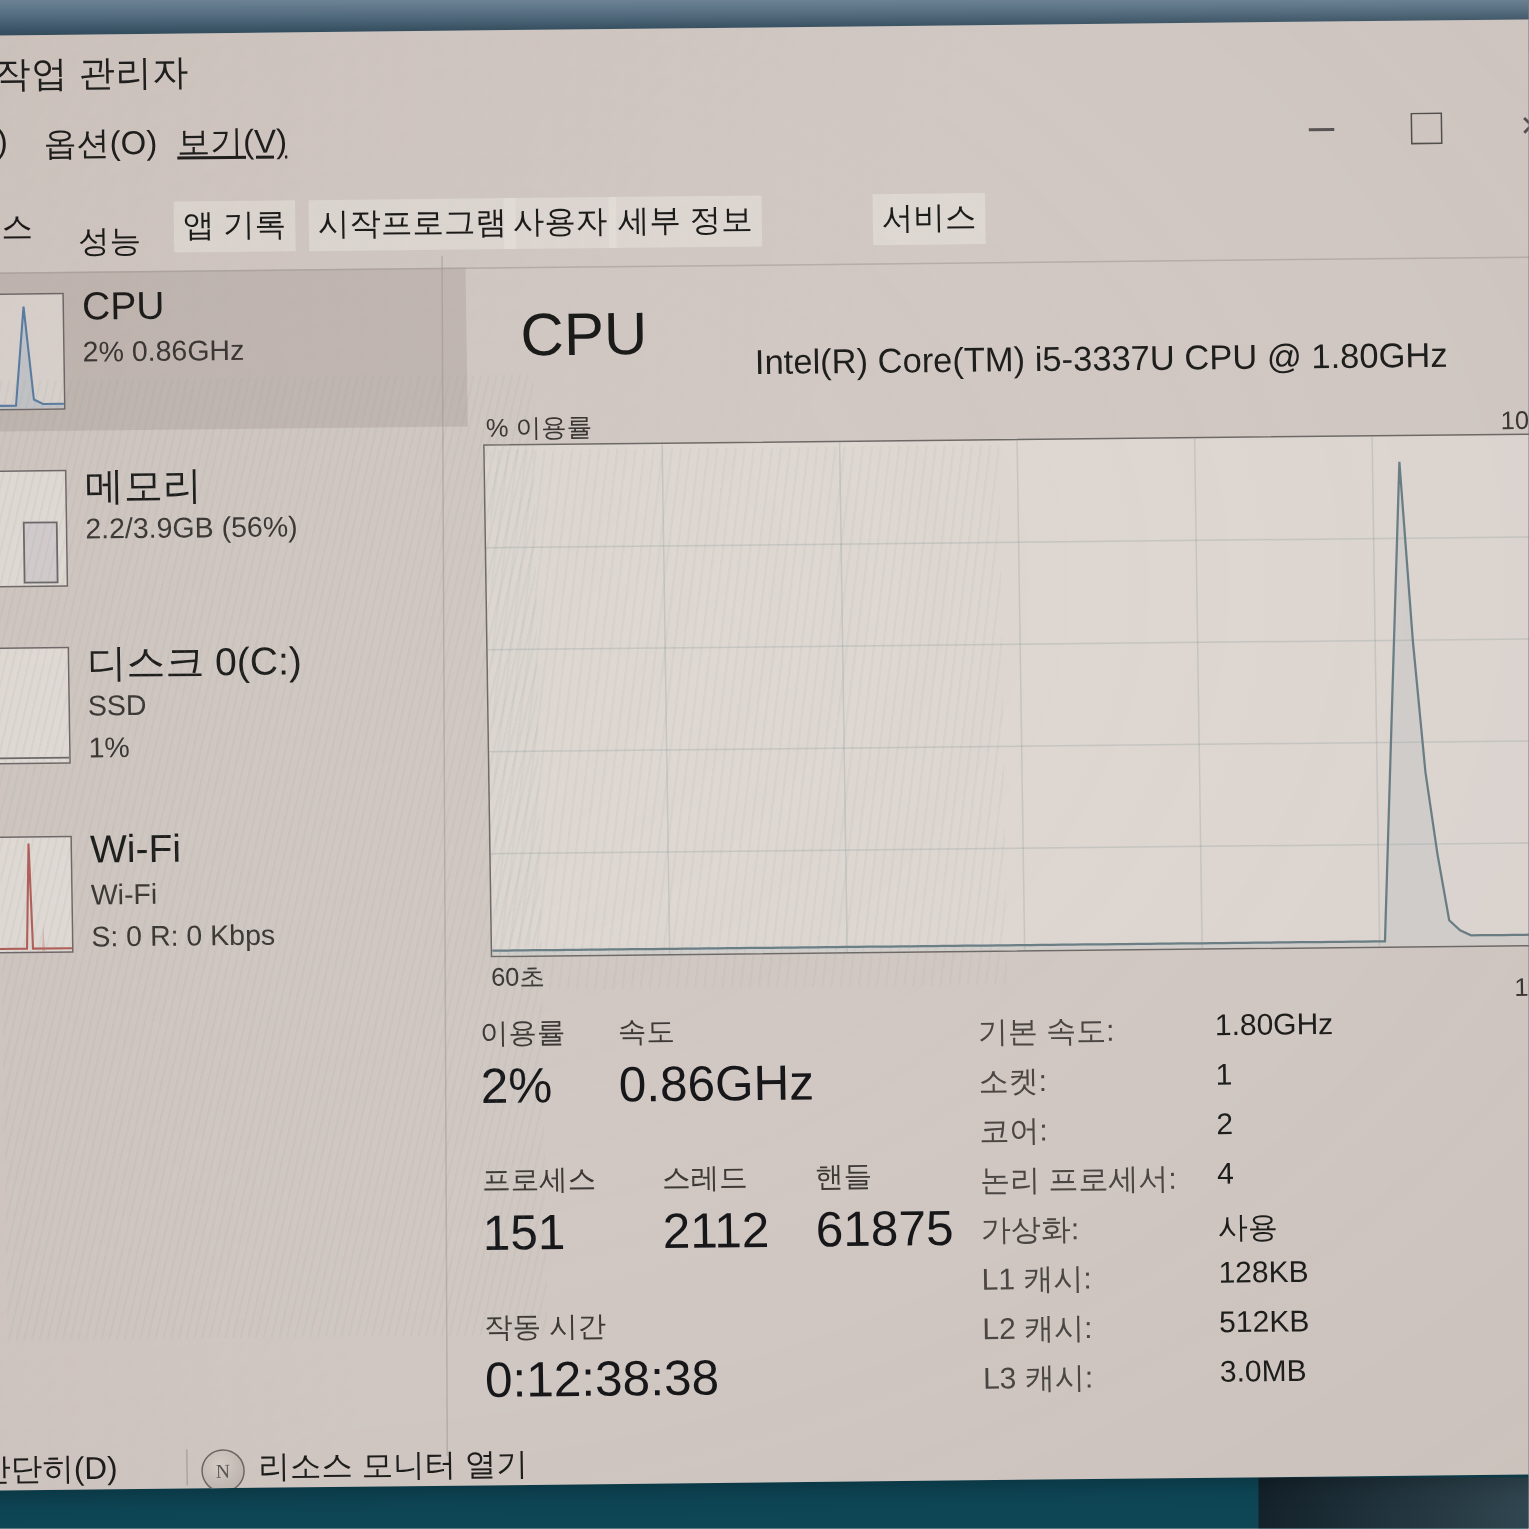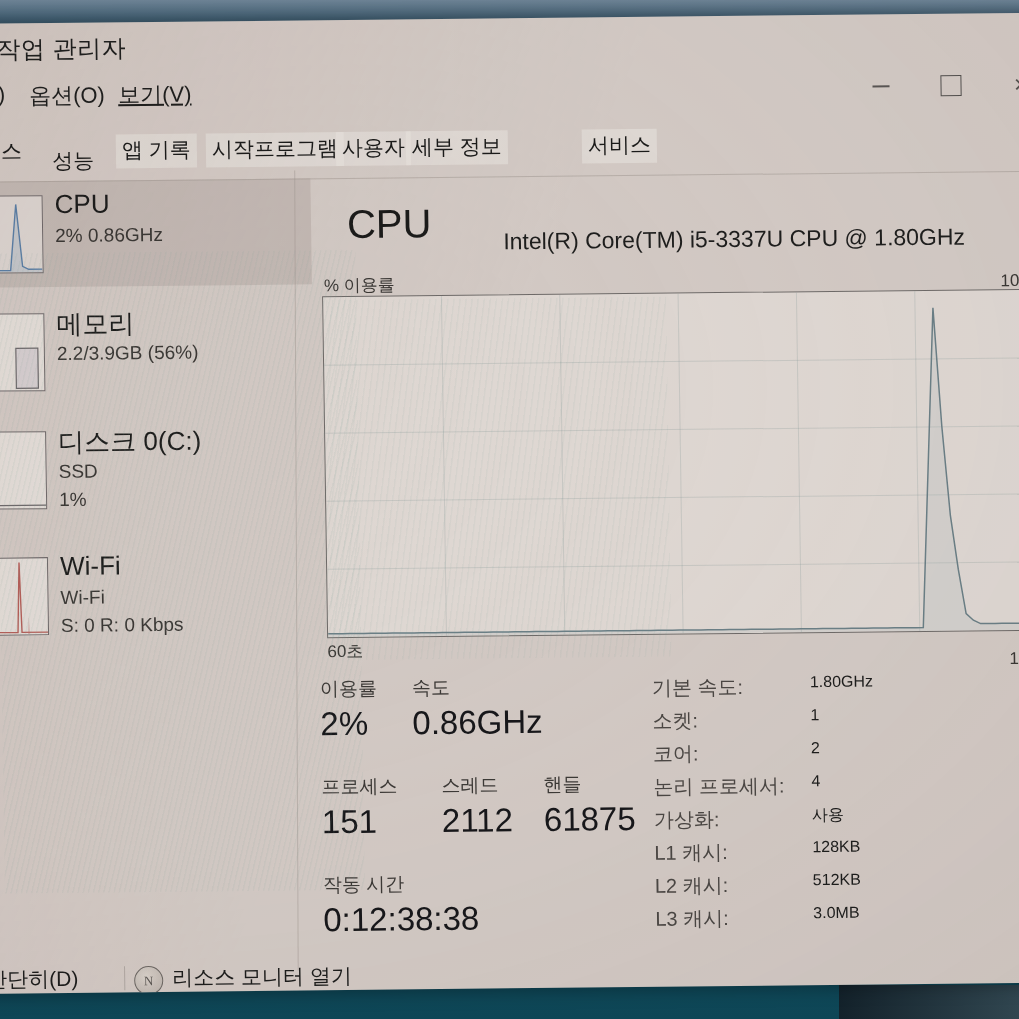--- a/index.html
+++ b/index.html
@@ -149,21 +149,21 @@
   #stat-speed{left:92px;top:0;}
   #stat-proc{left:0;top:98px;}
   #stat-thread{left:120px;top:98px;}
   #stat-handle{left:222px;top:98px;}
   #stat-uptime{left:0;top:196px;}
 
   
   #specs{position:absolute;left:342px;top:500px;width:400px;}
   .spec-row{position:relative;height:33px;}
   .spec-key{position:absolute;left:0;font-size:20px;color:#4b4744;white-space:nowrap;}
-  .spec-val{position:absolute;left:158px;font-size:16px;color:#1d1d1c;white-space:nowrap;}
+  .spec-val{position:absolute;left:158px;font-size:20px;color:#1d1d1c;white-space:nowrap;}
 
   
   #statusbar{position:absolute;left:0;top:930px;width:1092px;height:54px;}
   #status-simple{position:absolute;left:10px;top:12px;font-size:21px;color:#1d1d1c;white-space:nowrap;}
   #status-sep{position:absolute;left:148px;top:14px;width:1px;height:24px;background:rgba(150,142,136,.55);}
   #resmon-icon{
     position:absolute;left:158px;top:14px;width:27px;height:27px;border-radius:50%;
     border:1.6px solid #6d6864;background:radial-gradient(circle at 40% 35%,#d9d2cb,#b8b0a9);
   }
   #resmon-icon .rg{

